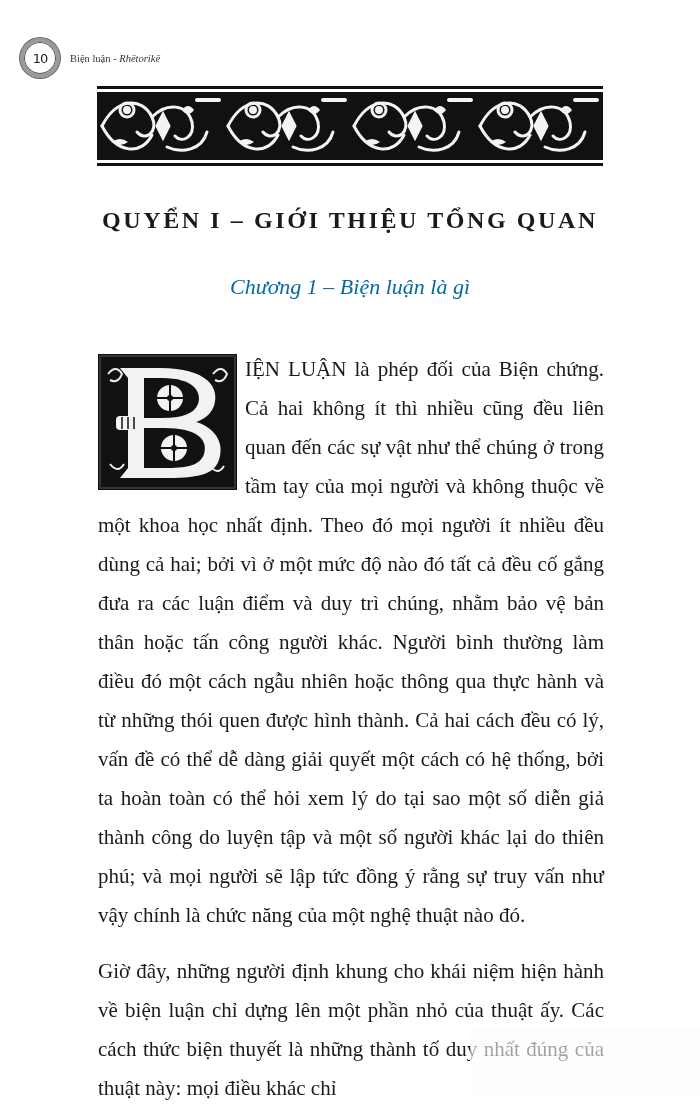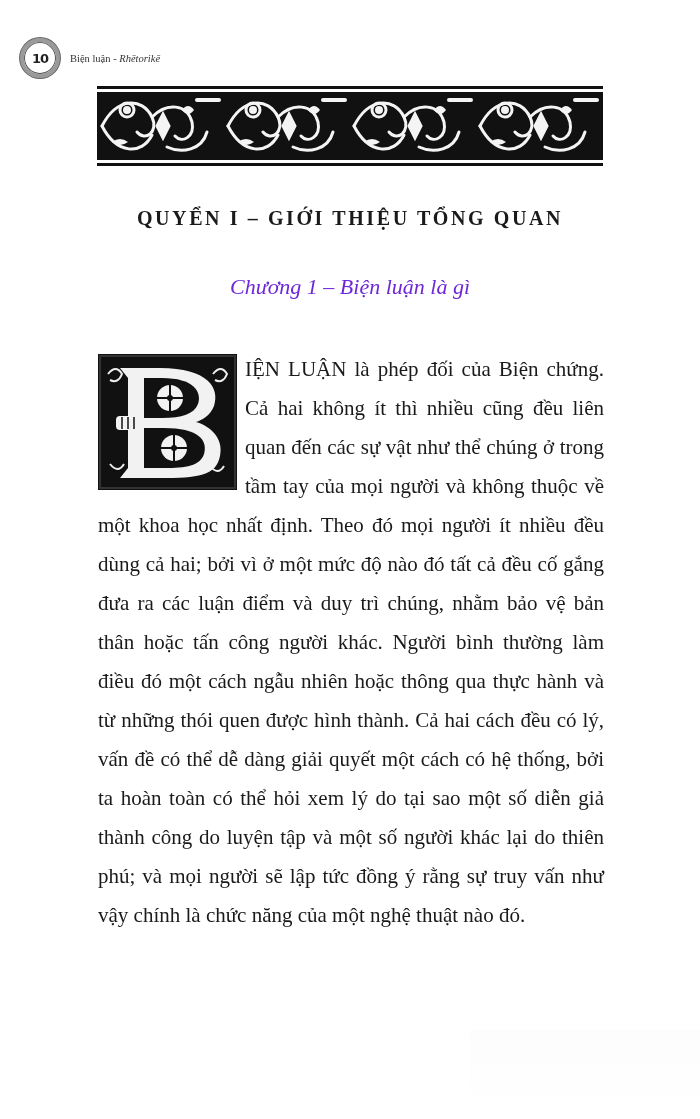--- a/index.html
+++ b/index.html
@@ -1,26 +1,26 @@
 <!DOCTYPE html>
 <html><head>
 <meta charset="utf-8">
 <style>
   html, body { margin:0; padding:0; background:#ffffff; }
   body { width:700px; height:1119px; position:relative; overflow:hidden; font-family:"Liberation Serif", "DejaVu Serif", serif; color:#1a1a1a; }
   .header { position:absolute; left:20px; top:36px; height:44px; display:flex; align-items:center; }
   .page-badge { width:40px; height:40px; border-radius:50%; border:4px solid #9a9a9a; box-shadow: inset 0 0 0 1px #555, 0 0 0 1px #666; display:flex; align-items:center; justify-content:center; background:#fff; box-sizing:border-box; }
-  .page-badge span { font-family:"DejaVu Sans", sans-serif; font-size:13px; font-weight:bold; color:#222; letter-spacing:-1px; }
+  .page-badge span { font-family:"DejaVu Sans", sans-serif; font-size:13px; font-weight:normal; color:#222; letter-spacing:-1px; }
   .running-head { margin-left:10px; font-family:Liberation Serif, serif; font-size:10.5px; color:#333; }
   .running-head em { font-style:italic; }
   .ornament { position:absolute; left:97px; top:86px; width:506px; height:80px; box-sizing:border-box; border-top:3px solid #111; border-bottom:3px solid #111; padding:3px 0; background:#fff; }
   .ornament-inner { width:100%; height:100%; background:#111; position:relative; overflow:hidden; }
   .ornament svg { display:block; }
-  .book-title { position:absolute; left:0; width:700px; top:207px; text-align:center; font-size:20px; font-weight:bold; letter-spacing:2.6px; color:#1a1a1a; }
-  .chapter-title { position:absolute; left:0; width:700px; top:274px; text-align:center; font-size:22px; font-style:italic; color:#6d28d9; }
+  .book-title { position:absolute; left:0; width:700px; top:207px; text-align:center; font-size:24px; font-weight:bold; letter-spacing:2.6px; color:#1a1a1a; }
+  .chapter-title { position:absolute; left:0; width:700px; top:274px; text-align:center; font-size:22px; font-style:italic; color:#0369a1; }
   .body { position:absolute; left:98px; top:350px; width:506px; font-size:21px; line-height:39px; text-align:justify; }
   .dropcap { float:left; width:139px; height:136px; margin:4px 8px 0 0; background:#111; position:relative; }
   .dropcap svg { display:block; }
   .para { margin:0; }
   .para + .para { margin-top:17px; }
   .smudge { position:absolute; left:470px; top:1030px; width:230px; height:89px; background:linear-gradient(180deg, #fbfbfb, #ffffff); opacity:0.6; }
 </style>
 </head>
 <body>
 
@@ -87,15 +87,16 @@
       </g>
       <rect x="18" y="62" width="26" height="14" rx="4" fill="#f2f2f2"></rect>
       <g stroke="#111" stroke-width="1.5">
         <line x1="24" y1="63" x2="24" y2="75"></line>
         <line x1="30" y1="63" x2="30" y2="75"></line>
         <line x1="36" y1="63" x2="36" y2="75"></line>
       </g>
     </svg>
   </div>
   <p class="para">IỆN LUẬN là phép đối của Biện chứng. Cả hai không ít thì nhiều cũng đều liên quan đến các sự vật như thể chúng ở trong tầm tay của mọi người và không thuộc về một khoa học nhất định. Theo đó mọi người ít nhiều đều dùng cả hai; bởi vì ở một mức độ nào đó tất cả đều cố gắng đưa ra các luận điểm và duy trì chúng, nhằm bảo vệ bản thân hoặc tấn công người khác. Người bình thường làm điều đó một cách ngẫu nhiên hoặc thông qua thực hành và từ những thói quen được hình thành. Cả hai cách đều có lý, vấn đề có thể dễ dàng giải quyết một cách có hệ thống, bởi ta hoàn toàn có thể hỏi xem lý do tại sao một số diễn giả thành công do luyện tập và một số người khác lại do thiên phú; và mọi người sẽ lập tức đồng ý rằng sự truy vấn như vậy chính là chức năng của một nghệ thuật nào đó.</p>
+  <p class="para">Giờ đây, những người định khung cho khái niệm hiện hành về biện luận chỉ dựng lên một phần nhỏ của thuật ấy. Các cách thức biện thuyết là những thành tố duy nhất đúng của thuật này: mọi điều khác chỉ</p>
 </div>
 
 <div class="smudge"></div>
 
 </body></html>

